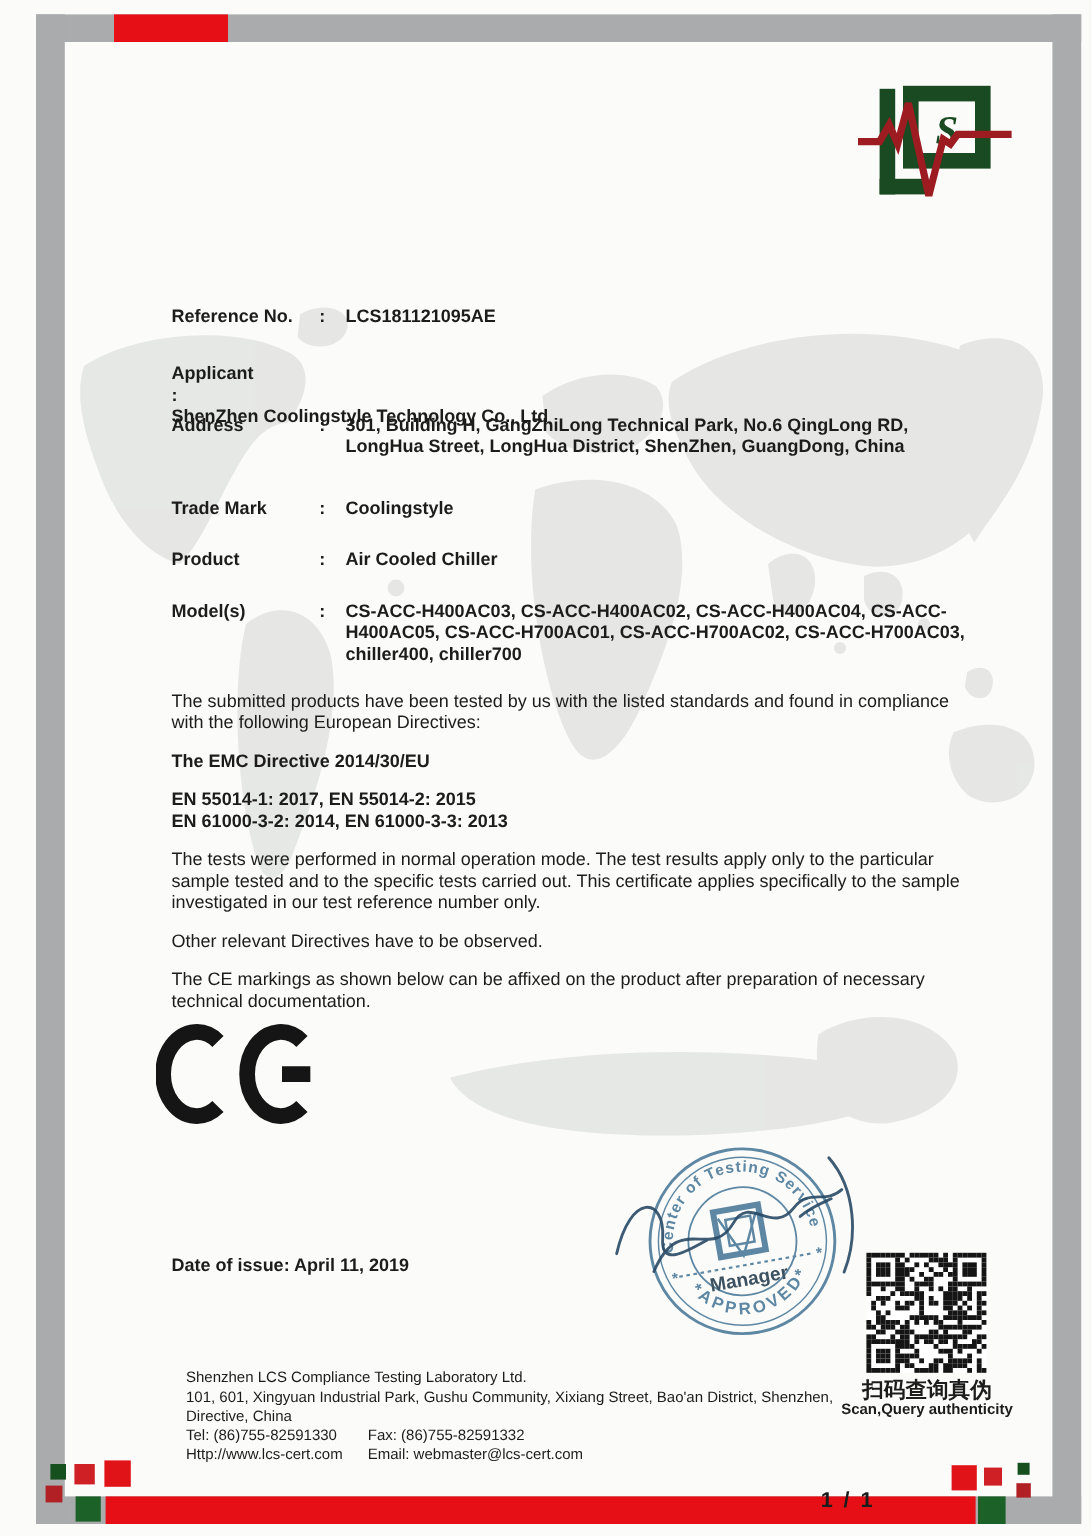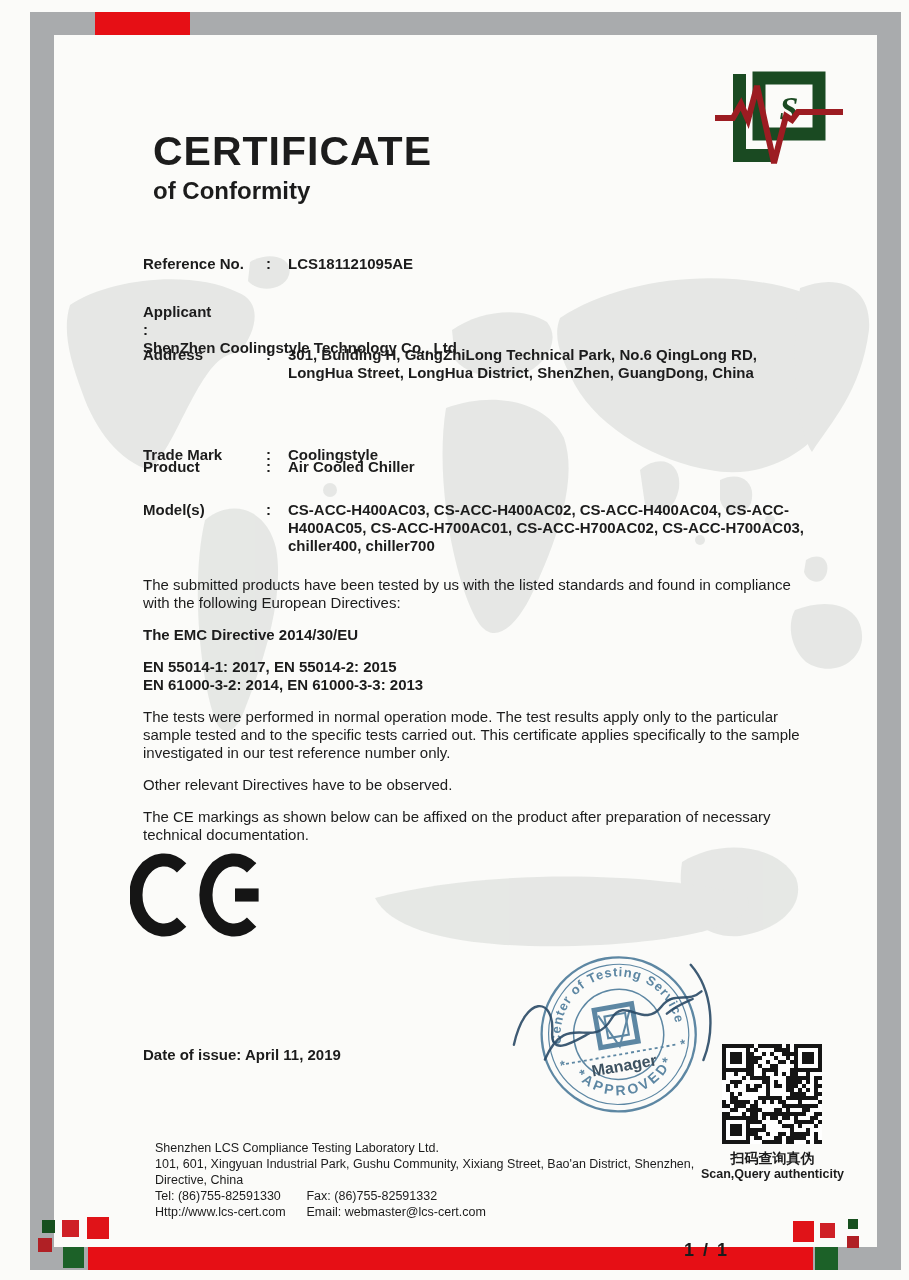--- a/index.html
+++ b/index.html
@@ -23,38 +23,38 @@
   .logo{position:absolute; left:715px; top:66px;}
   .title-block{position:absolute; left:153px; top:128px;}
   .title1{font-size:41px; font-weight:bold; letter-spacing:1px; line-height:46px;}
   .title2{font-size:24px; font-weight:bold; line-height:28px; margin-top:3px;}
   
   .fields{position:absolute; left:143px; top:255px; width:662px;}
   .field-row{position:absolute; left:0; display:flex; width:662px; font-size:15px; line-height:18px; font-weight:bold;}
   .f-label{width:123px; flex:none;}
   .f-colon{width:22px; flex:none;}
   .f-value{flex:1;}
-  .r0{top:0;justify-content:flex-end;} .r1{top:48px;flex-direction:column;} .r2{top:91px;} .r3{top:160px;margin-top:31px;} .r4{top:203px;} .r5{top:246px;}
+  .r0{top:0;justify-content:flex-end;} .r1{top:48px;flex-direction:column;} .r2{top:91px;} .r3{top:160px;} .r4{top:203px;} .r5{top:246px;}
   
   .bodytext{position:absolute; left:143px; top:576px; width:658px; font-size:15px; line-height:18px;}
   .bodytext p{margin:0 0 14px 0;}
   .bold{font-weight:bold;}
   
   .ce{position:absolute; left:130px; top:848px;}
   
   .date-line{position:absolute; left:143px; top:1046px; font-size:15px; font-weight:bold;}
   
   .stamp{position:absolute; left:532px; top:950px; overflow:visible; transform:rotate(-10deg);}
   
   .qr{position:absolute; left:722px; top:1044px; width:100px; height:100px;
       display:grid; grid-template-columns:repeat(25,1fr); grid-template-rows:repeat(25,1fr);
       background:#fff;}
   .qr .m{background:#151515;}
   .qr-captions{position:absolute; left:690px; top:1150px; width:165px; text-align:center;}
-  .qr-cn{font-size:14px; font-weight:bold; line-height:16px;}
+  .qr-cn{font-size:18px; font-weight:bold; line-height:16px;}
   .qr-en{font-size:12.5px; font-weight:bold; line-height:16px;}
   .page-number{position:absolute; left:684px; top:1240px; font-size:18px; font-weight:bold; letter-spacing:2px;}
   
   .footer{position:absolute; left:155px; top:1140px; width:560px; font-size:12.5px; line-height:16px;}
   .fcol{display:inline-block; width:148px;}
 </style>
 </head>
 <body>
 
 <div class="page">
@@ -101,24 +101,20 @@
   <div class="sq" style="left:815px;top:1247px;width:23px;height:23px;background:#1c6128;"></div>
 
   <svg class="logo" width="130" height="108" viewBox="0 0 130 108">
     <rect x="18" y="8" width="13" height="88" fill="#1a4a22"></rect>
     <rect x="18" y="83" width="41" height="13" fill="#1a4a22"></rect>
     <rect x="44" y="12" width="60" height="56" fill="none" stroke="#1a4a22" stroke-width="13"></rect>
     <text x="74" y="54" text-anchor="middle" font-family="Liberation Serif, serif" font-weight="bold" font-style="italic" font-size="34" fill="#1a4a22">S</text>
     <polyline points="0,52 18,52 26,38 33,54 42,20 59,97 71,50 77,54 83,46 128,46" fill="none" stroke="#9c1c22" stroke-width="6" stroke-linejoin="miter"></polyline>
   </svg>
 
-  <div class="title-block">
-    <div class="title1">CERTIFICATE</div>
-    <div class="title2">of Conformity</div>
-  </div>
 
   <div class="fields">
     <div class="field-row r0">
       <span class="f-label">Reference No.</span>
       <span class="f-colon">:</span>
       <span class="f-value">LCS181121095AE</span>
     </div>
     <div class="field-row r1">
       <span class="f-label">Applicant</span>
       <span class="f-colon">:</span>

